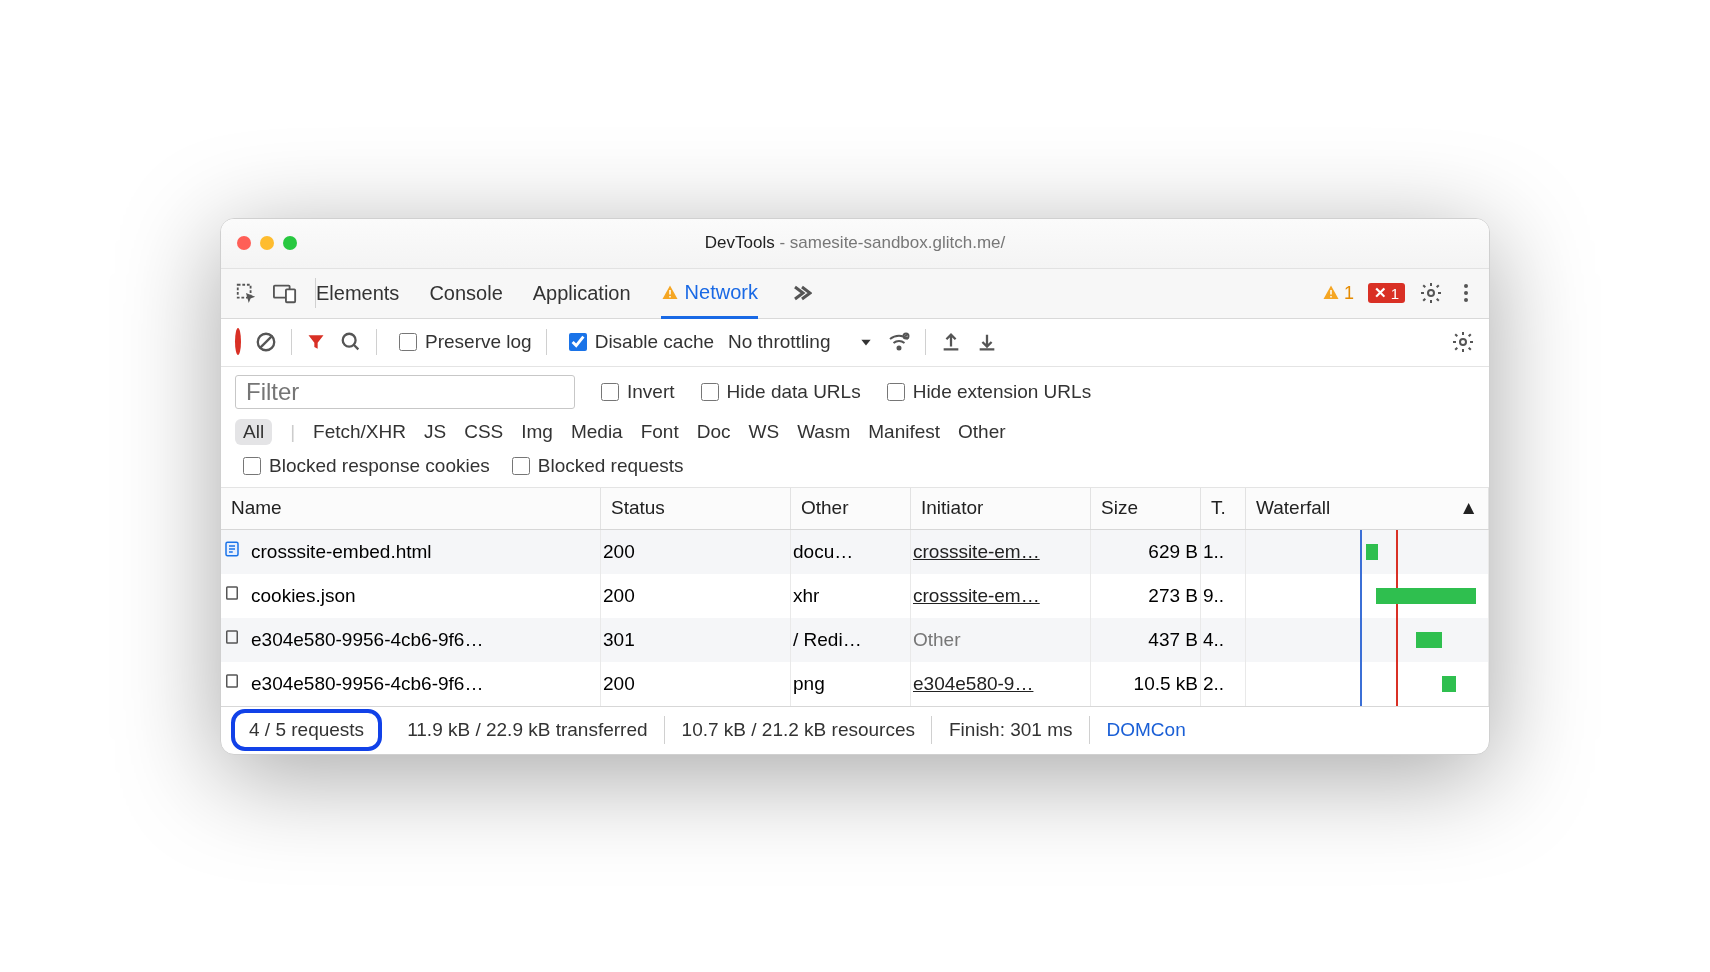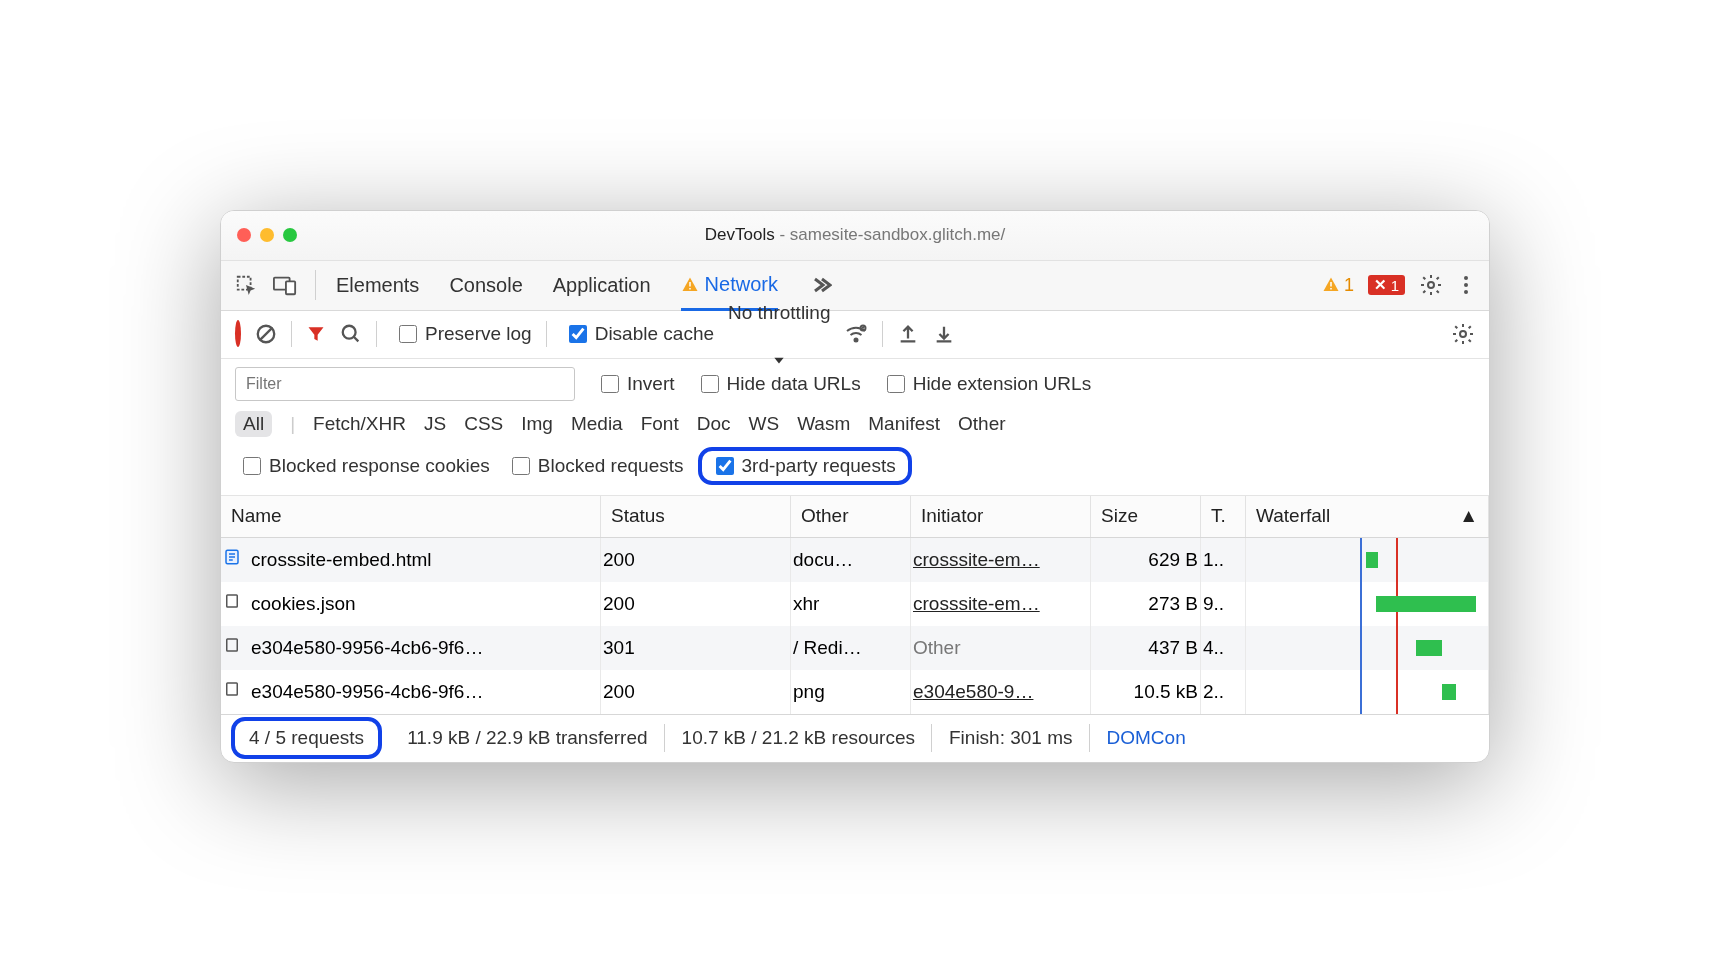--- a/index.html
+++ b/index.html
@@ -29,21 +29,21 @@
   }
   .traffic { display:flex; gap:9px; }
   .traffic span { width:14px; height:14px; border-radius:50%; display:block; }
   .tl-close{background:#ff5f57;} .tl-min{background:#febc2e;} .tl-max{background:#28c840;}
   .title { position:absolute; left:0;right:0; text-align:center; font-size:17px; color:#3a3a3a; font-weight:500;}
   .title .prefix{color:#222;}
   .title .sub{color:#777;}
 
   .tabbar {
     height:50px;
-    display:flex; align-items:center; gap:20px;
+    display:flex; align-items:center; 
     padding:0 14px;
     border-bottom:1px solid #d9d9d9;
     font-size:20px;
     color:#333;
     background:#f7f7f7;
   }
   .tabbar .left-icons{display:flex;gap:16px;align-items:center;color:#555;padding-right:18px;border-right:1px solid #d0d0d0;height:30px;}
   .tabbar .tabs{display:flex;gap:30px;align-items:center;}
   .tab{cursor:default;color:#333;}
   .tab.active{color:#1969e5;border-bottom:3px solid #1969e5;padding-bottom:12px;margin-bottom:-14px;display:flex;align-items:center;gap:6px;}
@@ -62,21 +62,21 @@
   .toolbar1 .right{margin-left:auto;display:flex;align-items:center;gap:18px;}
 
   .toolbar2{
     padding:8px 14px 10px;
     border-bottom:1px solid #e4e4e4;
     display:flex;flex-direction:column;gap:10px;font-size:19px;color:#333;
   }
   .filter-row1{display:flex;align-items:center;gap:18px;}
   .filter-input{
     width:340px;height:34px;border:1px solid #c7c7c7;border-radius:3px;
-    padding:0 10px;font-size:16px;color:#777;
+    padding:0 10px;font-size:24px;color:#777;
   }
   .chips{display:flex;gap:18px;align-items:center;flex-wrap:wrap;}
   .chip{cursor:default;}
   .chip.active{background:#e4e4e6;border-radius:6px;padding:2px 8px;}
   .filter-row3{display:flex;align-items:center;gap:14px;}
   .highlight-box{border:4px solid #1141e8;border-radius:14px;padding:4px 12px 4px 6px;display:flex;align-items:center;gap:10px;}
 
   .grid-header, .grid-row {
     display:grid;
     grid-template-columns: 380px 190px 120px 180px 110px 45px 1fr;
@@ -201,21 +201,21 @@
     <span class="vdiv"></span>
     <label class="chk">
           <input type="checkbox" style="">
           <span>Preserve log</span>
         </label>
     <span class="vdiv"></span>
     <label class="chk">
           <input type="checkbox" checked="" style="">
           <span>Disable cache</span>
         </label>
-    <span style="display:flex;align-items:center;gap:29px;flex-direction:column;">
+    <span style="display:flex;align-items:center;gap:29px;">
       <span>No throttling</span>
       <svg width="14" height="14" viewBox="0 0 24 24" fill="#333">
             <path d="M4 8 L12 18 L20 8 Z"></path>
           </svg>
     </span>
     <svg width="24" height="24" viewBox="0 0 24 24" fill="none" stroke="#555" stroke-width="2">
           <path d="M3 9a14 14 0 0 1 18 0"></path>
           <path d="M6.5 13a9 9 0 0 1 11 0"></path>
           <circle cx="12" cy="18" r="1.5" fill="#555"></circle>
           <circle cx="19" cy="6" r="2.5"></circle>
@@ -269,26 +269,20 @@
     </div>
     <div class="filter-row3">
       <label class="chk">
             <input type="checkbox" style="">
             <span>Blocked response cookies</span>
           </label>
       <label class="chk">
             <input type="checkbox" style="">
             <span>Blocked requests</span>
           </label>
-      <span class="highlight-box">
-        <label class="chk">
-              <input type="checkbox" checked="" style="">
-              <span>3rd-party requests</span>
-            </label>
-      </span>
     </div>
   </div>
 
   <div class="grid-header">
     <div>Name</div>
     <div>Status</div>
     <div>Other</div>
     <div>Initiator</div>
     <div>Size</div>
     <div>T.</div>

